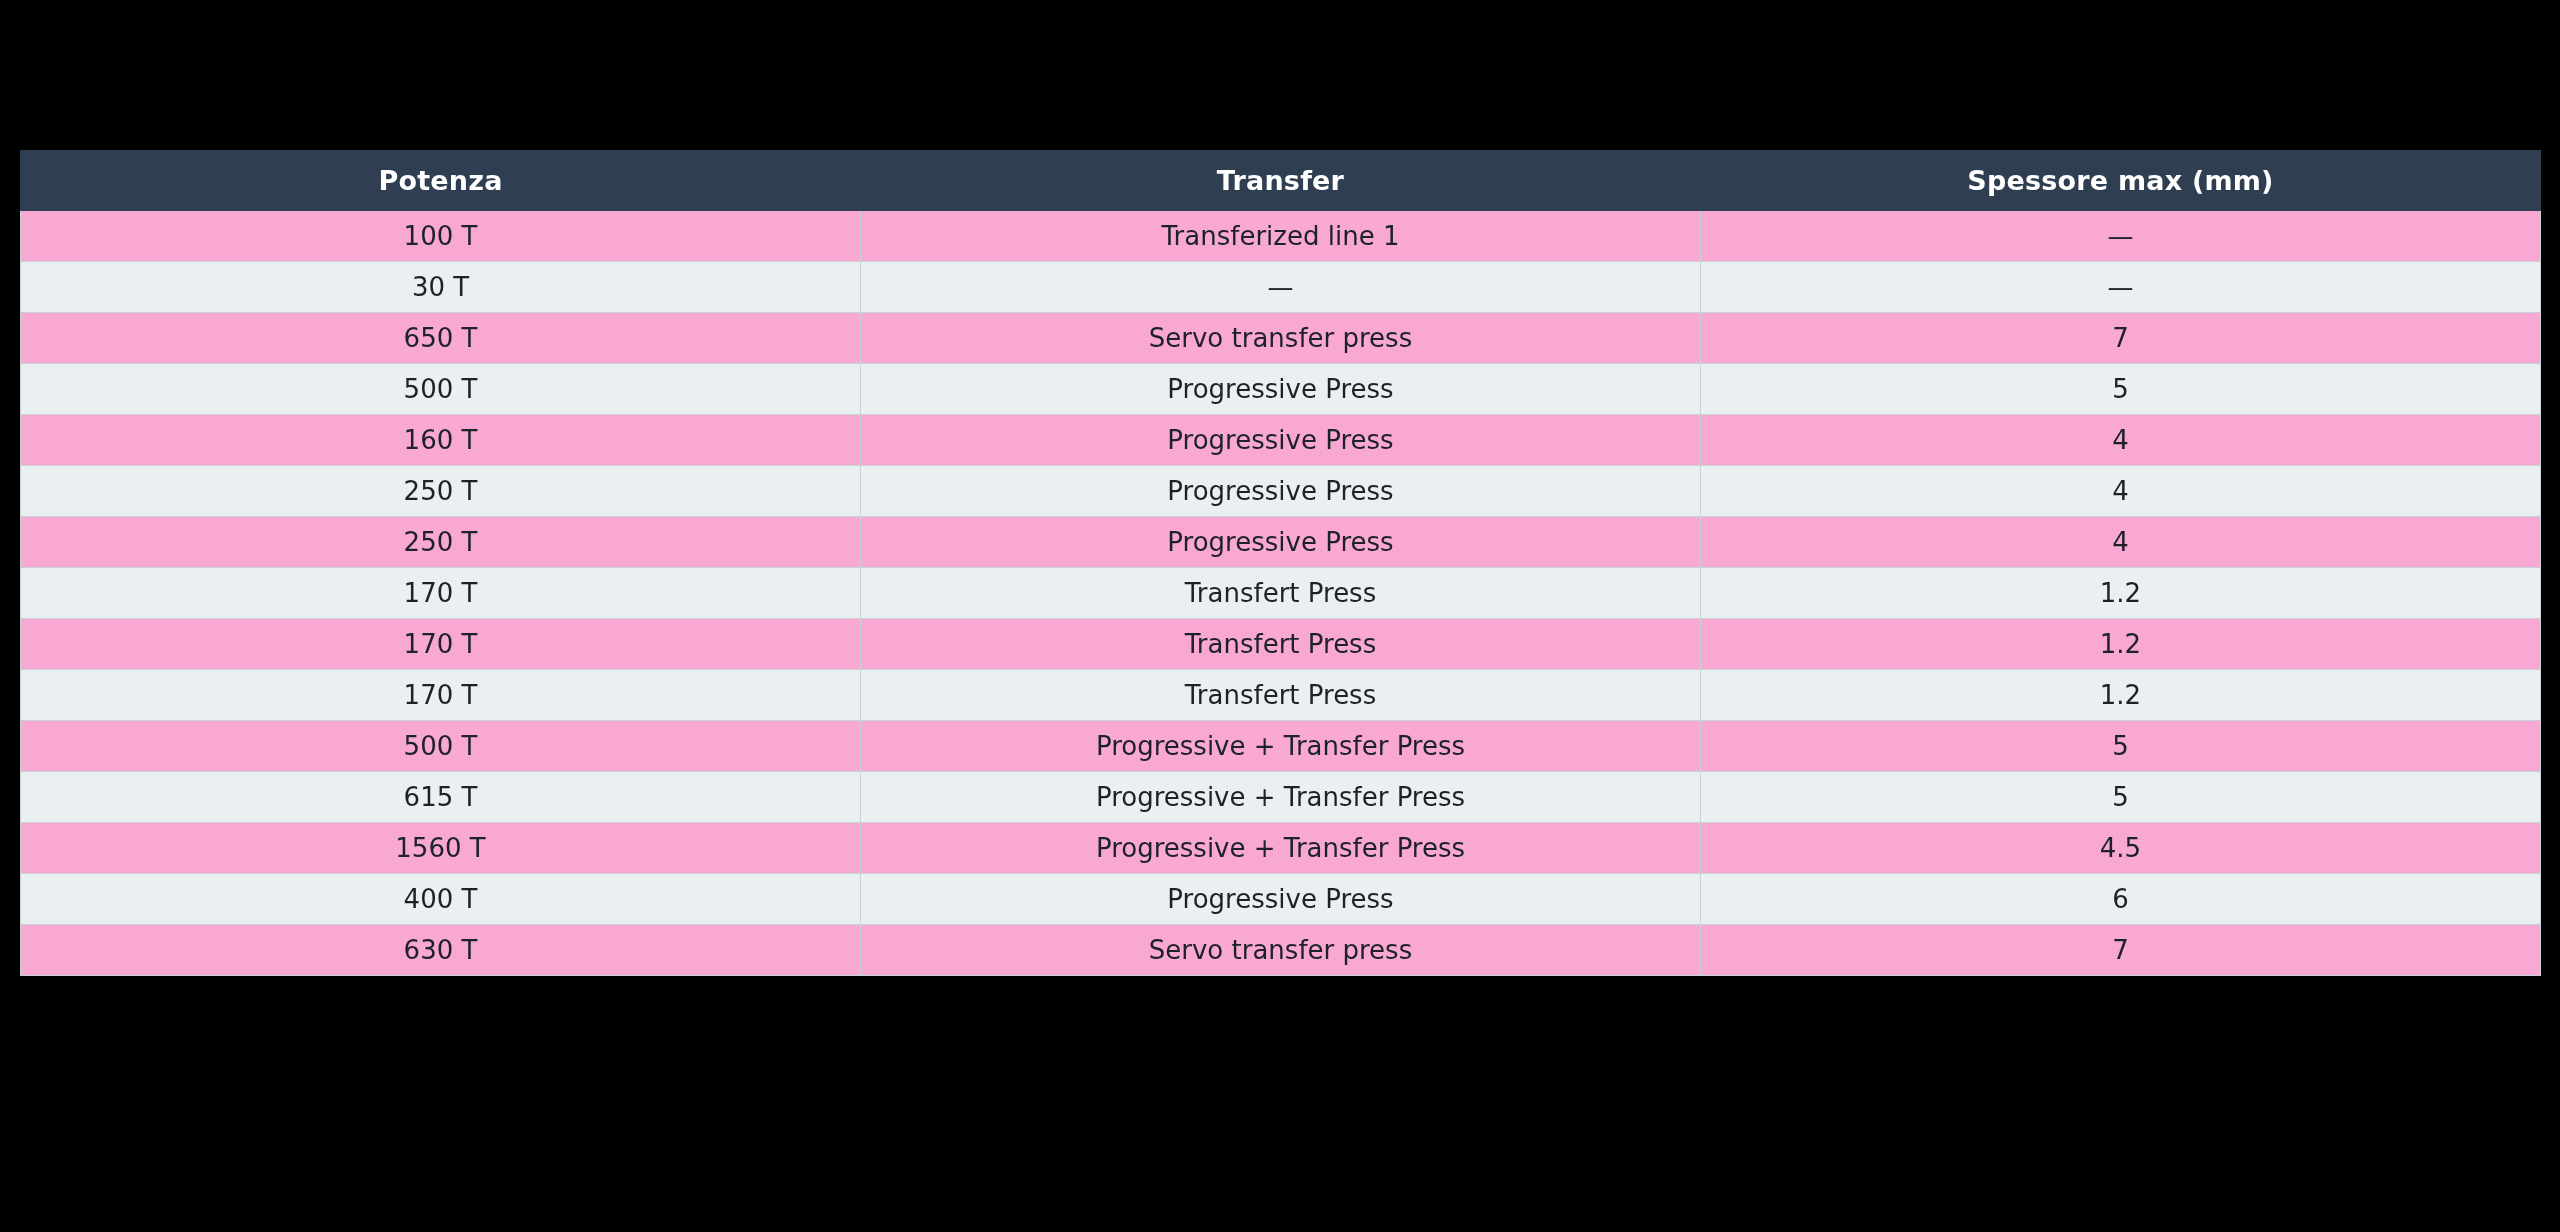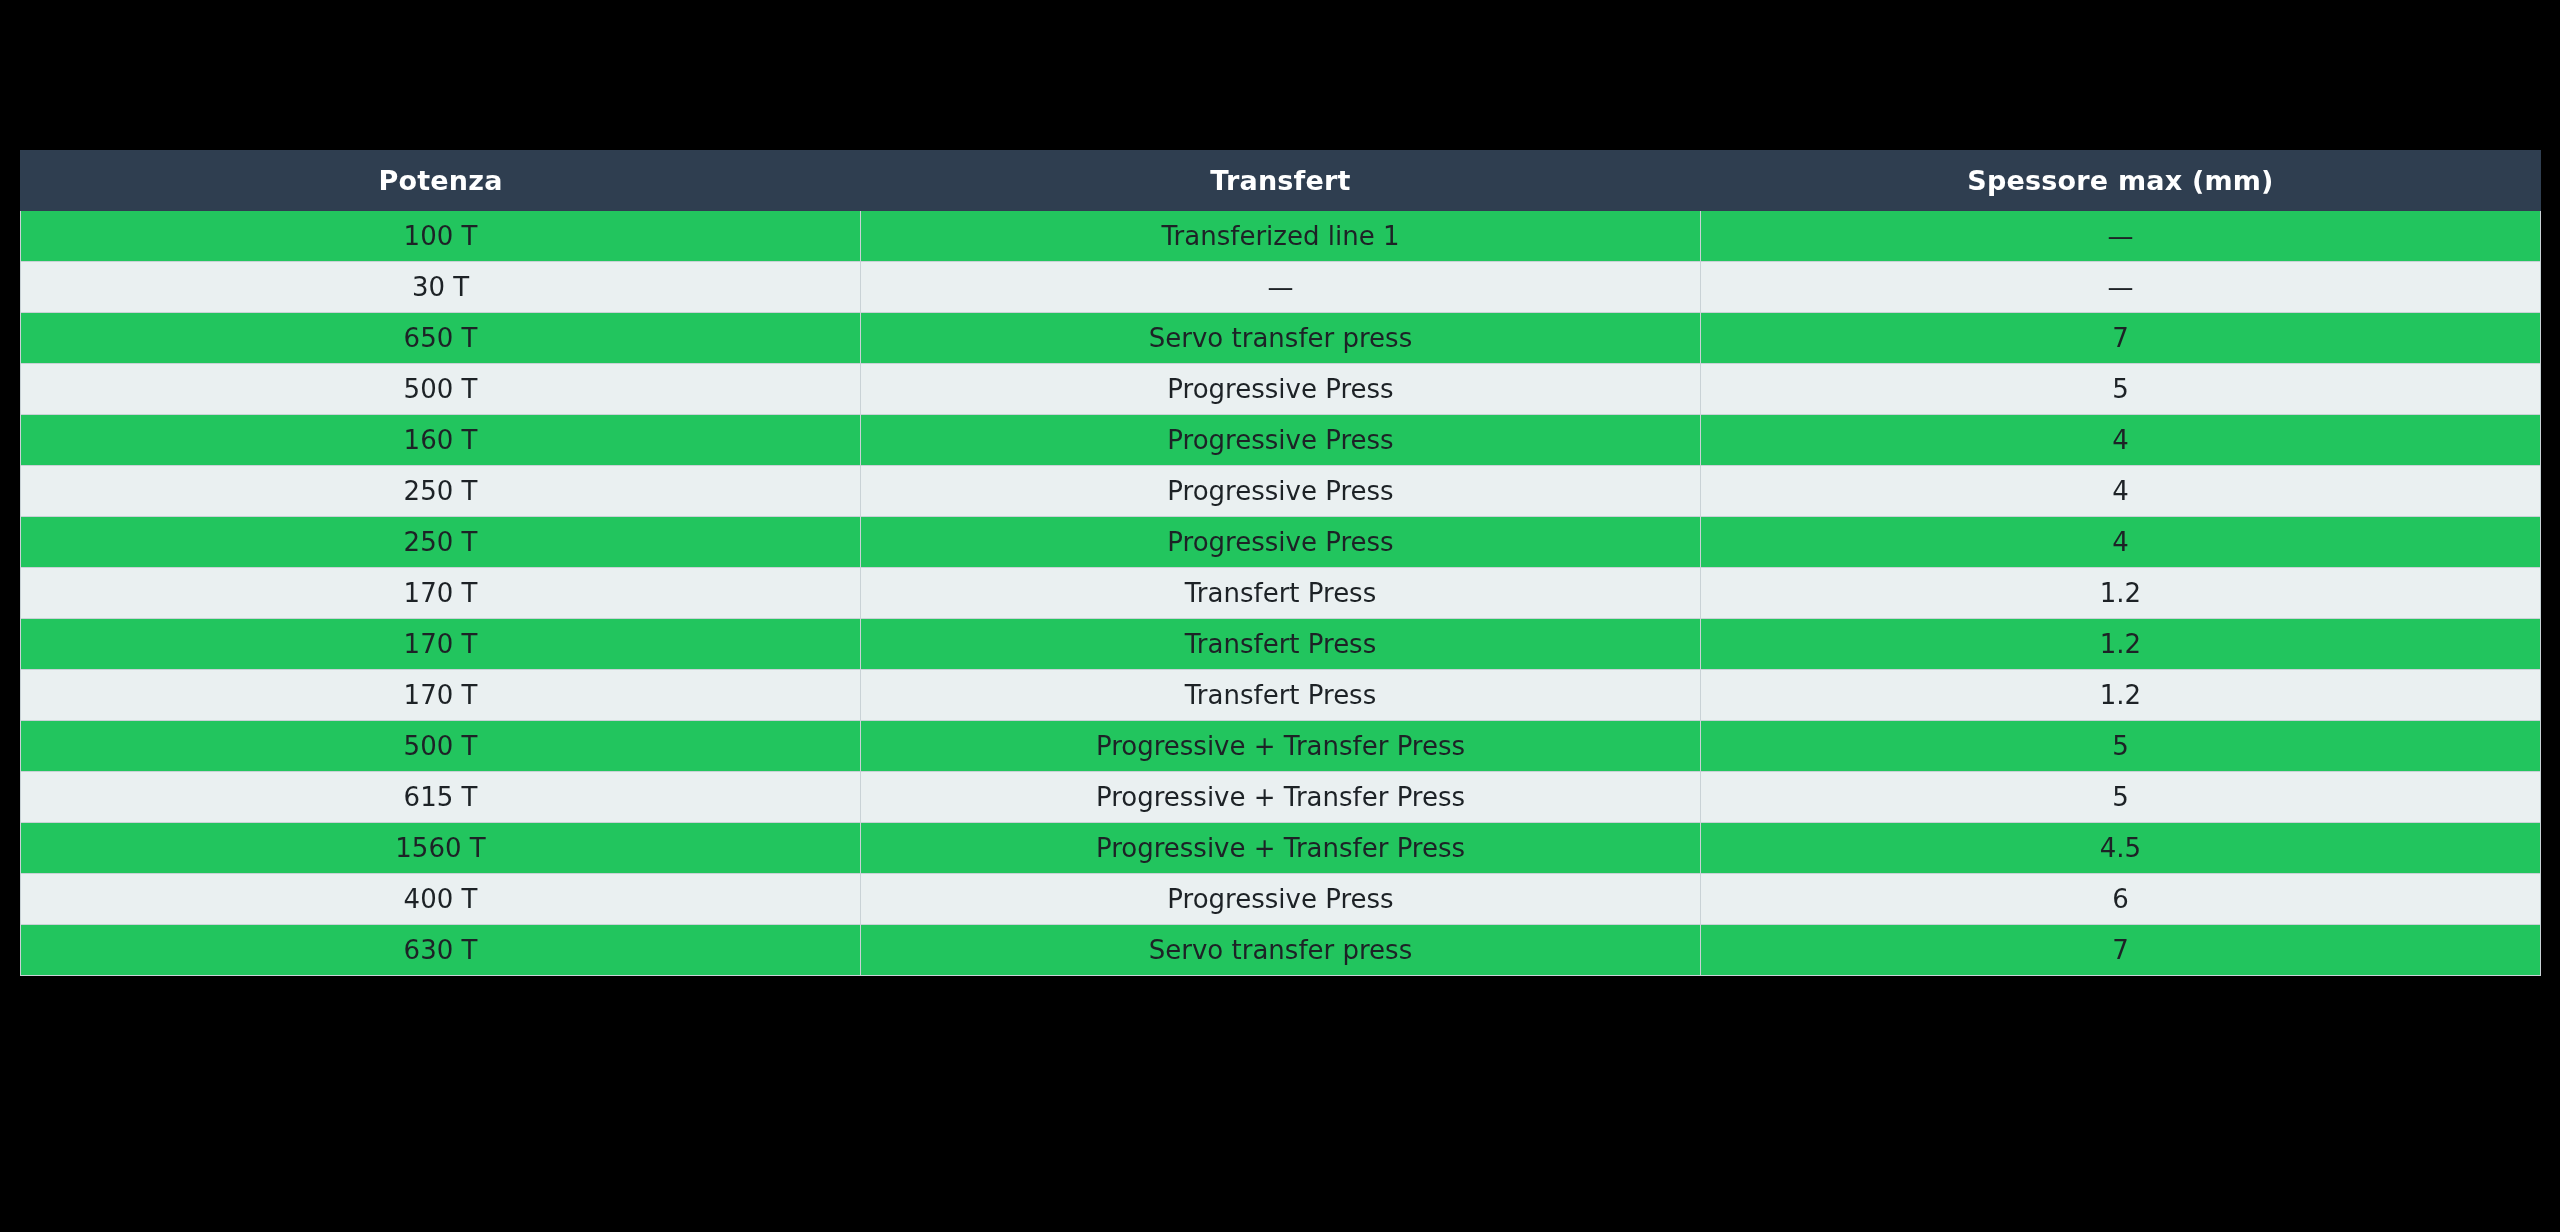--- a/index.html
+++ b/index.html
@@ -46,21 +46,21 @@
     padding: 14px 10px;
     border: 1px solid #2f3e50;
     letter-spacing: 0.2px;
   }
   table.data-table tbody td {
     font-size: 26px;
     color: #1d2226;
     text-align: center;
     padding: 10px 10px;
     border: 1px solid #c9d2d6;
-    background: #22c55e;
+    background: #f9a8d4;
     white-space: nowrap;
     overflow: hidden;
     text-overflow: ellipsis;
   }
   table.data-table tbody tr:nth-child(even) td {
     background: #eaf0f1;
   }
 </style>
 </head>
 <body>
@@ -69,21 +69,21 @@
   <div class="table-wrap">
     <table class="data-table">
       <colgroup>
         <col class="c-potenza">
         <col class="c-tipologia">
         <col class="c-spessore">
       </colgroup>
       <thead>
         <tr>
           <th>Potenza</th>
-          <th>Transfert</th>
+          <th>Transfer</th>
           <th>Spessore max (mm)</th>
         </tr>
       </thead>
       <tbody>
         <tr>
           <td>100 T</td>
           <td>Transferized line 1</td>
           <td>—</td>
         </tr>
         <tr>

